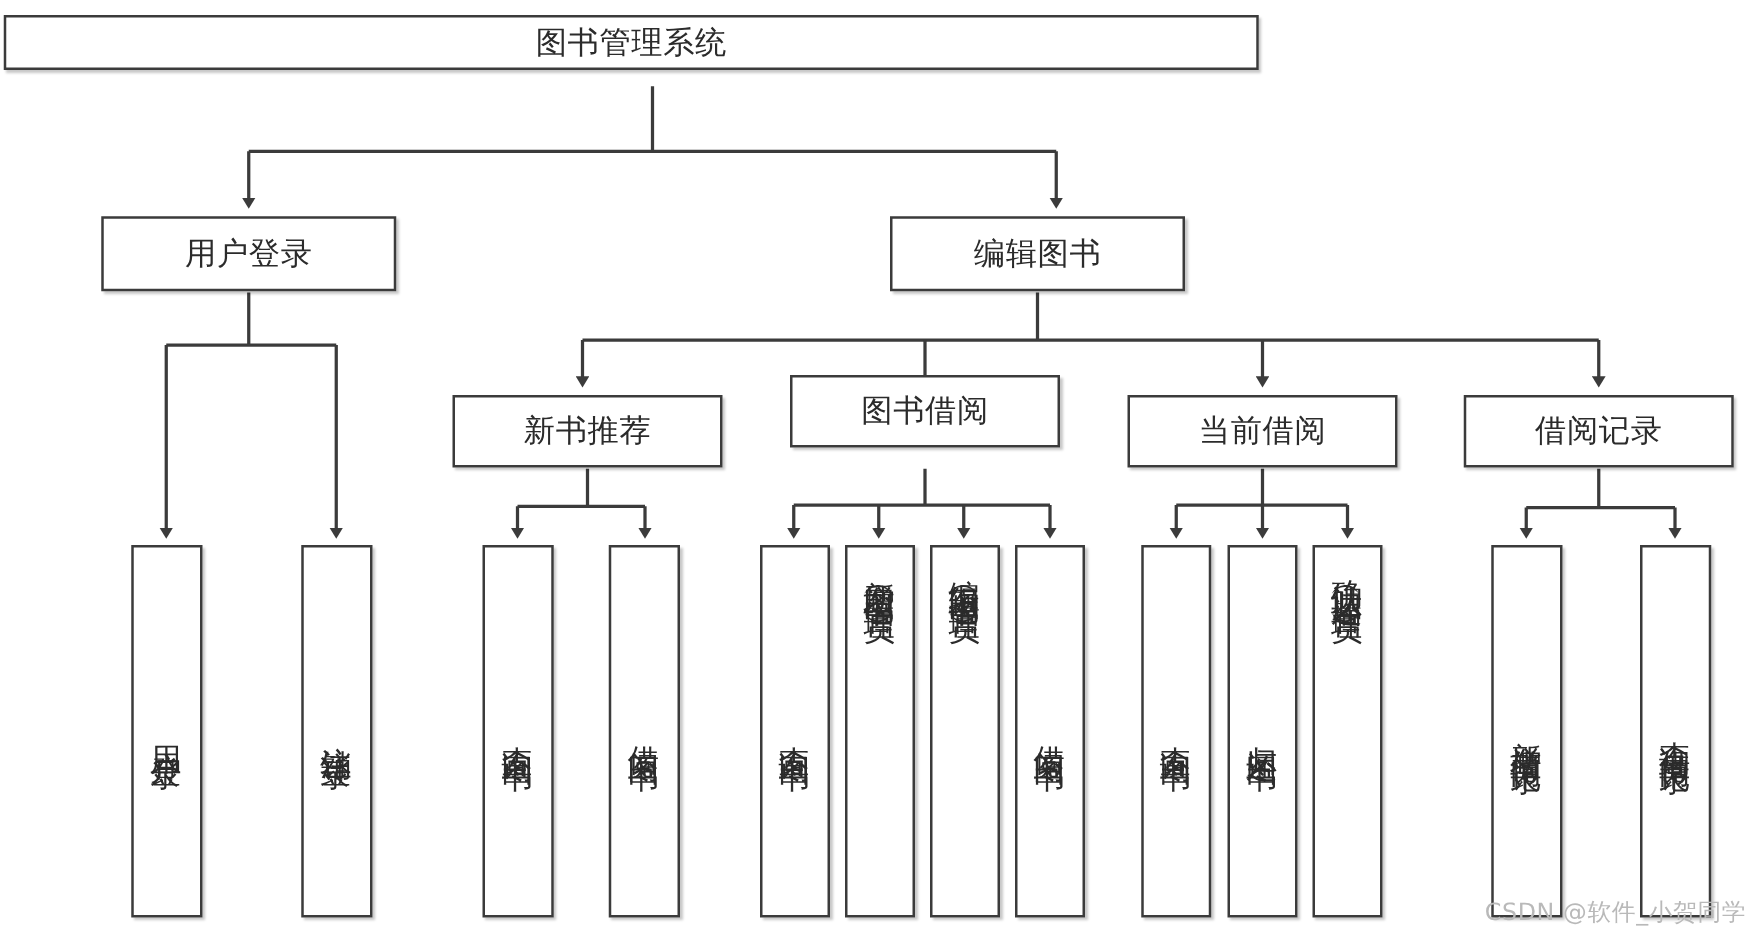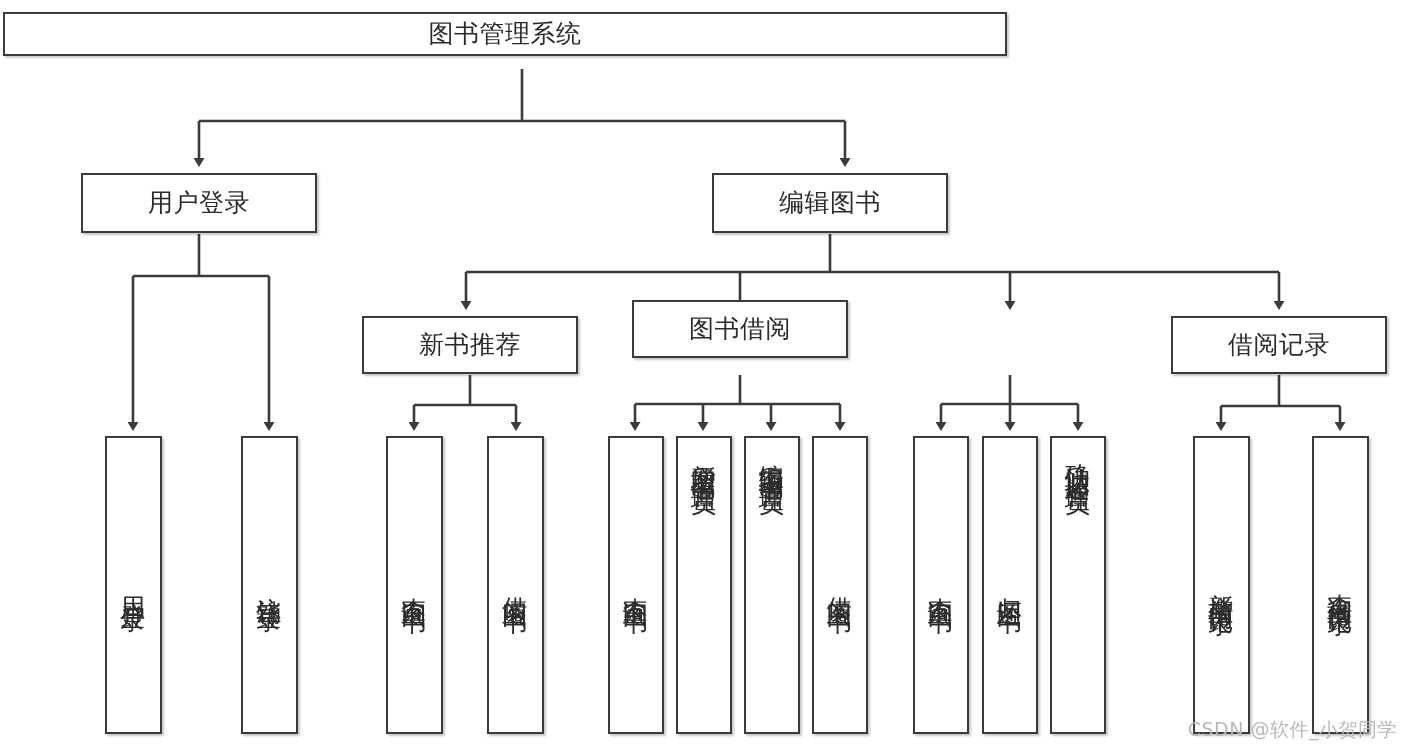--- a/index.html
+++ b/index.html
@@ -145,20 +145,23 @@
   </div>
 
   <div class="node horiz" style="left:362px; top:316px; width:216px; height:58px;">
     <span class="label">新书推荐</span>
   </div>
 
   <div class="node horiz" style="left:632px; top:300px; width:216px; height:58px;">
     <span class="label">图书借阅</span>
   </div>
 
+  <div class="node horiz" style="left:902px; top:316px; width:216px; height:58px;">
+    <span class="label">当前借阅</span>
+  </div>
 
   <div class="node horiz" style="left:1171px; top:316px; width:216px; height:58px;">
     <span class="label">借阅记录</span>
   </div>
 
   <div class="node vert center" style="left:105px; top:436px; width:57px; height:298px;">
     <span class="label">用户登录</span>
   </div>
 
   <div class="node vert center" style="left:241px; top:436px; width:57px; height:298px;">

